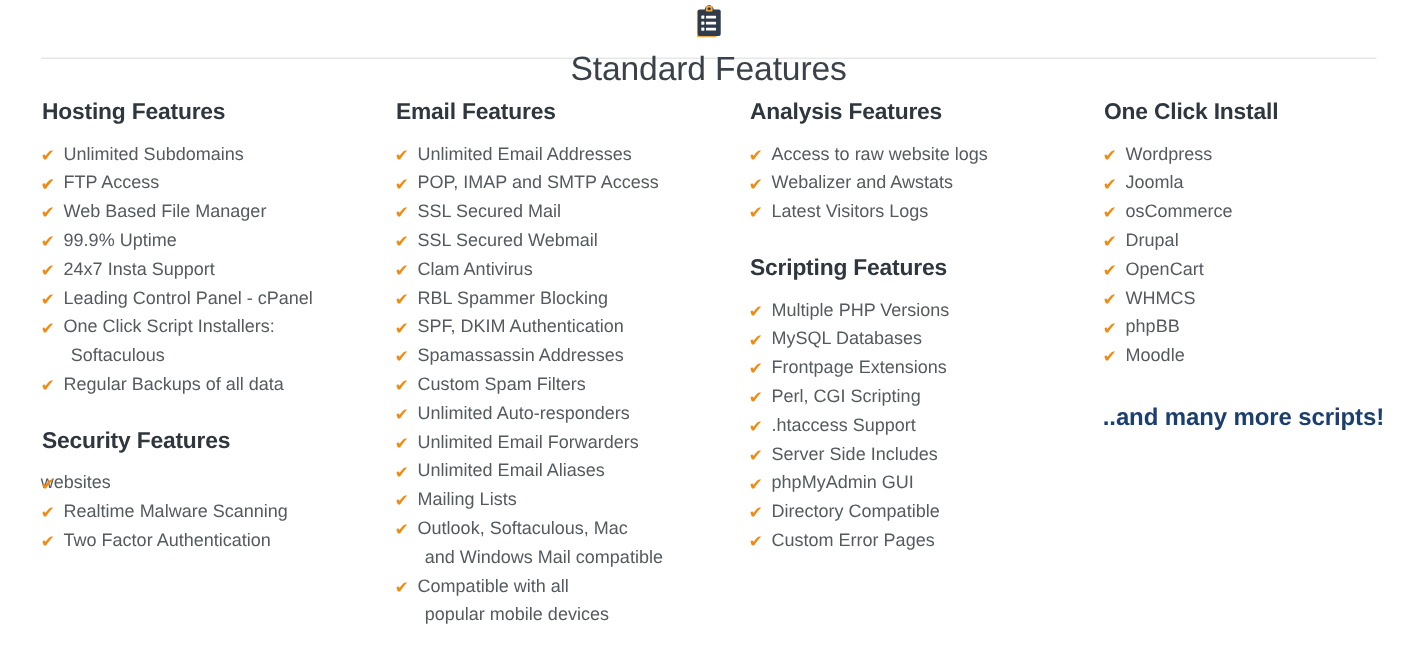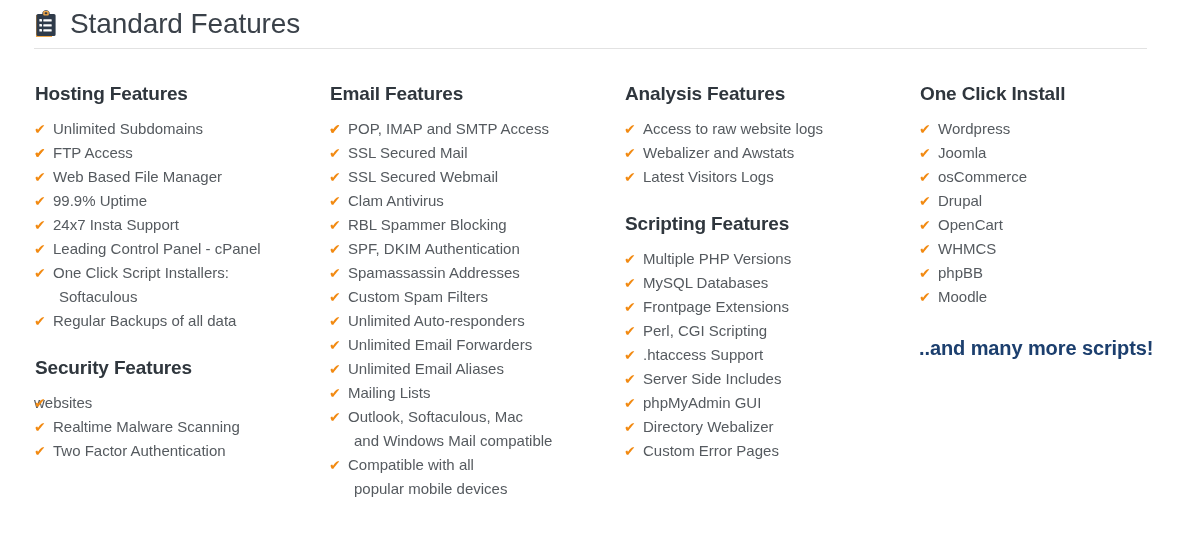--- a/index.html
+++ b/index.html
@@ -24,20 +24,21 @@
   }
 
   
   .page-header {
     padding: 4px 34px 0 34px;
     display: flex;
     align-items: center;
     gap: 12px;
     height: 44px;
     box-sizing: border-box;
+    flex-direction: column;
   }
   .clipboard-icon {
     width: 24px;
     height: 28px;
     flex: 0 0 auto;
     display: block;
   }
   .page-title {
     font-size: 28px;
     font-weight: 400;
@@ -164,21 +165,21 @@
             <li class="wrap-flush"><span class="tick">✔</span><span class="cont">websites</span></li>
             <li><span class="tick">✔</span><span>Realtime Malware Scanning</span></li>
             <li><span class="tick">✔</span><span>Two Factor Authentication</span></li>
           </ul>
         </div>
       </div>
       <div class="col">
         <div class="group">
           <div class="group-title">Email Features</div>
           <ul class="feature-list">
-            <li><span class="tick">✔</span></li>
+            <li><span class="tick">✔</span><span>Unlimited Email Addresses</span></li>
             <li><span class="tick">✔</span><span>POP, IMAP and SMTP Access</span></li>
             <li><span class="tick">✔</span><span>SSL Secured Mail</span></li>
             <li><span class="tick">✔</span><span>SSL Secured Webmail</span></li>
             <li><span class="tick">✔</span><span>Clam Antivirus</span></li>
             <li><span class="tick">✔</span><span>RBL Spammer Blocking</span></li>
             <li><span class="tick">✔</span><span>SPF, DKIM Authentication</span></li>
             <li><span class="tick">✔</span><span>Spamassassin Addresses</span></li>
             <li><span class="tick">✔</span><span>Custom Spam Filters</span></li>
             <li><span class="tick">✔</span><span>Unlimited Auto-responders</span></li>
             <li><span class="tick">✔</span><span>Unlimited Email Forwarders</span></li>
@@ -201,21 +202,21 @@
         <div class="group">
           <div class="group-title">Scripting Features</div>
           <ul class="feature-list">
             <li><span class="tick">✔</span><span>Multiple PHP Versions</span></li>
             <li><span class="tick">✔</span><span>MySQL Databases</span></li>
             <li><span class="tick">✔</span><span>Frontpage Extensions</span></li>
             <li><span class="tick">✔</span><span>Perl, CGI Scripting</span></li>
             <li><span class="tick">✔</span><span>.htaccess Support</span></li>
             <li><span class="tick">✔</span><span>Server Side Includes</span></li>
             <li><span class="tick">✔</span><span>phpMyAdmin GUI</span></li>
-            <li><span class="tick">✔</span><span>Directory Webalizer</span></li>
+            <li><span class="tick">✔</span><span>Directory Compatible</span></li>
             <li><span class="tick">✔</span><span>Custom Error Pages</span></li>
           </ul>
         </div>
       </div>
       <div class="col">
         <div class="group">
           <div class="group-title">One Click Install</div>
           <ul class="feature-list">
             <li><span class="tick">✔</span><span>Wordpress</span></li>
             <li><span class="tick">✔</span><span>Joomla</span></li>

